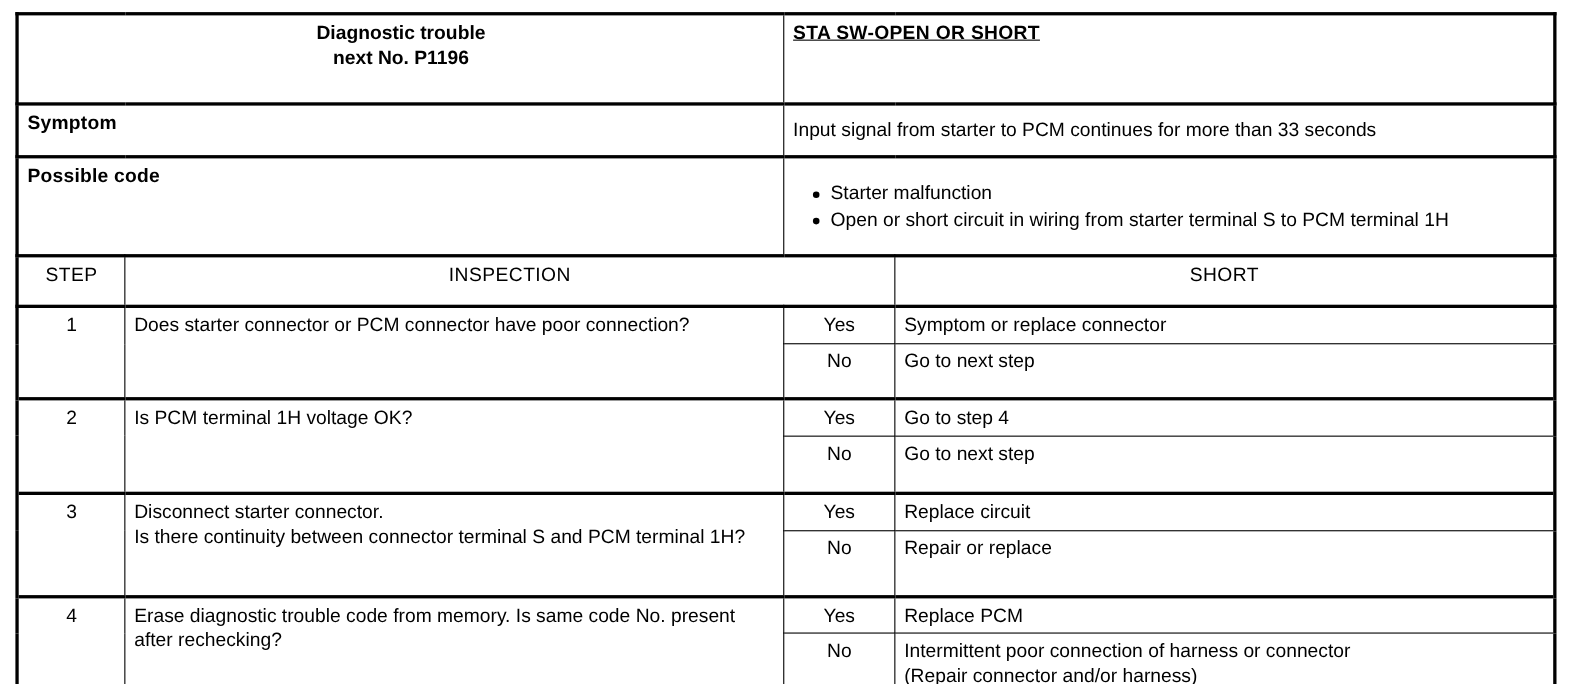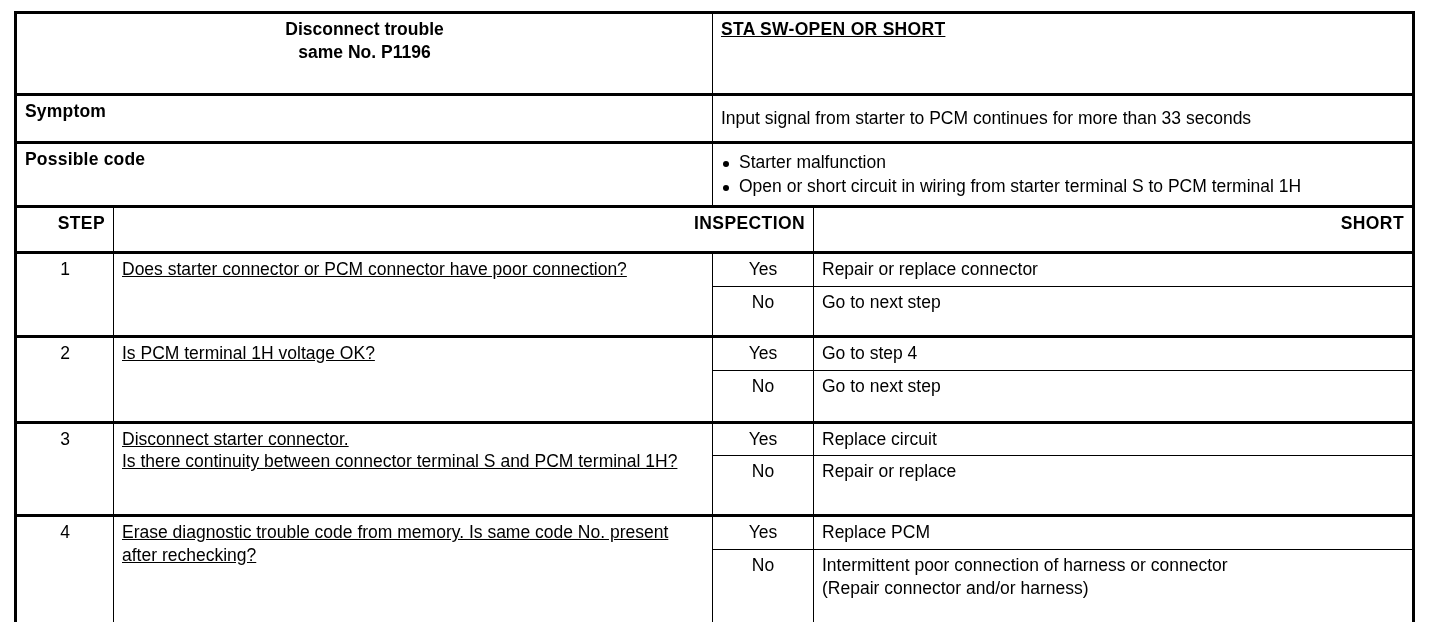--- a/index.html
+++ b/index.html
@@ -46,39 +46,39 @@
     line-height:1.32;
     padding-top:10px;padding-bottom:10px;
   }
   .hdr-title{
     font-weight:bold;
     vertical-align:middle;
     letter-spacing:.3px;
     text-decoration:underline;
   }
   .colhdr{
-    font-weight:bold;
-    text-align:right;
+    font-weight:normal;
+    text-align:center;
     vertical-align:middle;
     letter-spacing:.4px;
   }
   .stepnum{
     text-align:center;
     vertical-align:top;
     padding-top:6px;
   }
   .yn{
     text-align:center;
     vertical-align:top;
     padding-top:6px;
   }
-  .insp{vertical-align:top;text-decoration:underline;}
+  .insp{vertical-align:top;}
   .act{vertical-align:top;}
 
-  ul.causes{margin:0;padding:0;list-style:none;}
+  ul.causes{margin:16px;padding:0;list-style:none;}
   ul.causes li{
     position:relative;
     padding-left:18px;
     line-height:1.35;
   }
   ul.causes li:before{
     content:"";
     position:absolute;
     left:2px;top:10px;
     width:6px;height:6px;
@@ -95,22 +95,22 @@
     <colgroup>
       <col style="width:98px">
       <col style="width:599px">
       <col style="width:101px">
       <col style="width:600px">
     </colgroup>
     <tbody>
 
       <tr>
         <td class="hdr-code thick-left thick-top thick-bottom" colspan="2" style="height:70px;">
-          <div>Disconnect trouble</div>
-          <div>same No. P1196</div>
+          <div>Diagnostic trouble</div>
+          <div>next No. P1196</div>
         </td>
         <td class="hdr-title thick-top thick-bottom thick-right" colspan="2">STA SW-OPEN OR SHORT</td>
       </tr>
 
       <tr>
         <td class="lbl thick-left thick-bottom" colspan="2" style="height:36px;">Symptom</td>
         <td class="thick-bottom thick-right" colspan="2" style="vertical-align:middle;">Input signal from starter to PCM continues for more than 33 seconds</td>
       </tr>
 
       <tr>
@@ -126,21 +126,21 @@
       <tr>
         <td class="colhdr thick-left thick-bottom" style="height:34px;">STEP</td>
         <td class="colhdr thick-bottom" colspan="2">INSPECTION</td>
         <td class="colhdr thick-bottom thick-right">SHORT</td>
       </tr>
 
       <tr>
         <td class="stepnum thick-left" rowspan="2" style="height:40px;">1</td>
         <td class="insp" rowspan="2">Does starter connector or PCM connector have poor connection?</td>
         <td class="yn">Yes</td>
-        <td class="act thick-right">Repair or replace connector</td>
+        <td class="act thick-right">Symptom or replace connector</td>
       </tr>
       <tr>
         <td class="yn" style="height:39px;">No</td>
         <td class="act thick-right">Go to next step</td>
       </tr>
 
       <tr>
         <td class="stepnum thick-left thick-top" rowspan="2" style="height:42px;">2</td>
         <td class="insp thick-top" rowspan="2">Is PCM terminal 1H voltage OK?</td>
         <td class="yn thick-top">Yes</td>

